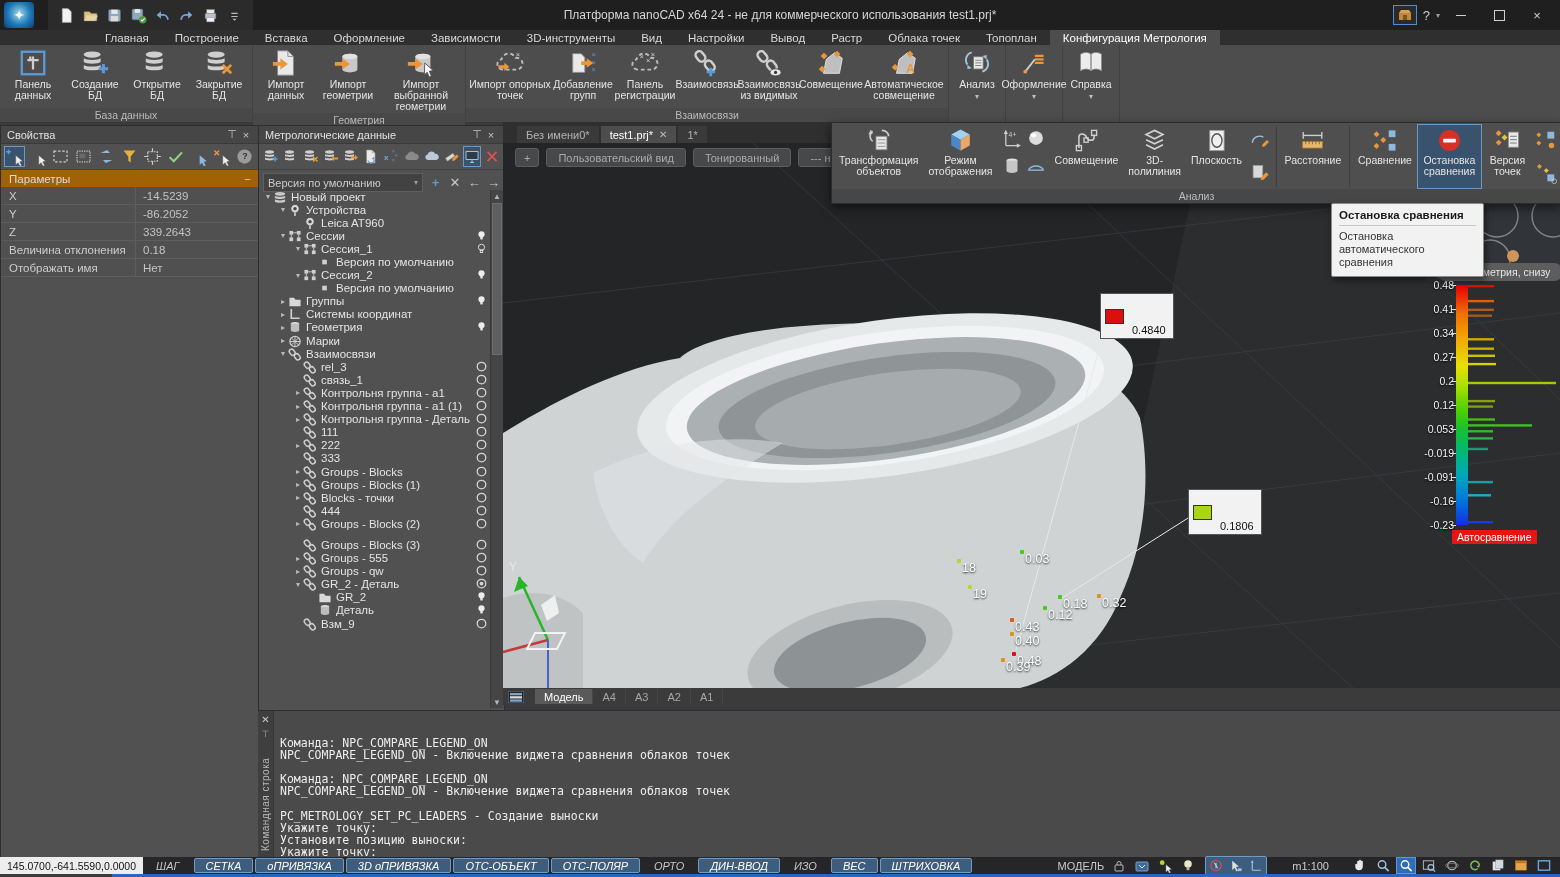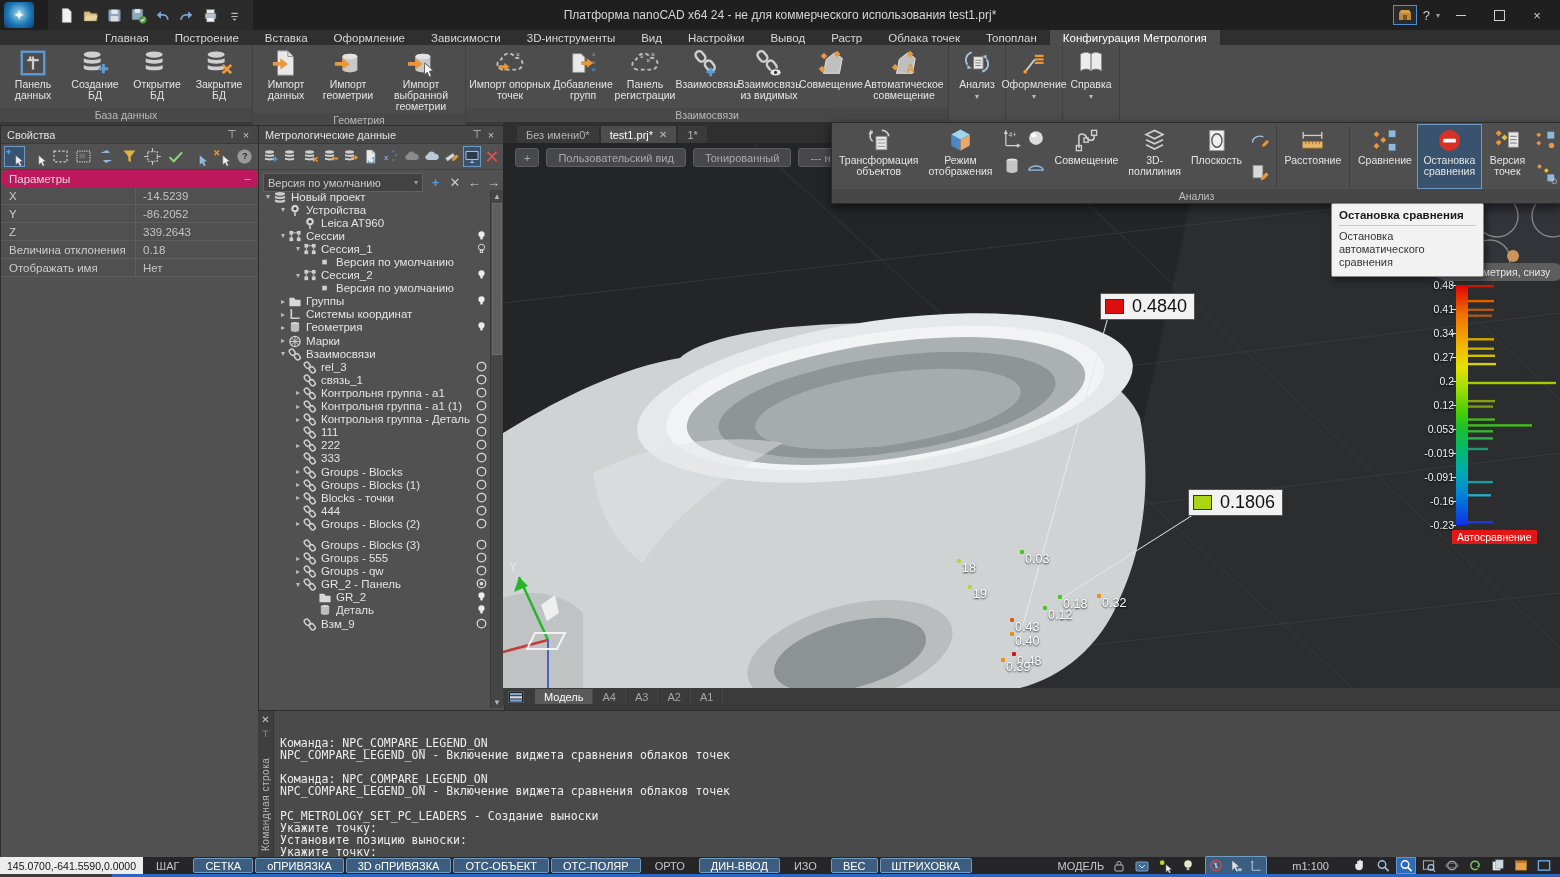--- a/index.html
+++ b/index.html
@@ -37,21 +37,21 @@
   .rib-drop .rtx{font-size:10.5px;color:#e4e4e4;}
   .rib-drop .dcar{color:#bdbdbd;font-size:8px;}
   
   .panel{background:#515151;border:1px solid #2e2e2e;}
   .panel-head{height:17px;background:#464646;display:flex;align-items:center;padding:0 6px;font-size:11px;color:#e0e0e0;border-bottom:1px solid #3a3a3a;}
   .ph-sp{flex:1;}
   .ph-ic{width:14px;height:14px;display:flex;align-items:center;justify-content:center;color:#c4c4c4;font-size:11px;}
   .panel-tools{display:flex;align-items:center;gap:2px;padding:2px 3px;border-bottom:1px solid #434343;}
   .tool-ic{width:19px;height:19px;display:flex;align-items:center;justify-content:center;border:1px solid transparent;}
   .tool-ic.active{background:#39536e;border-color:#6d99c2;}
-  .prop-group{height:17px;background:#be185d;display:flex;align-items:center;padding:0 8px;color:#dcdcdc;font-size:11.5px;border-radius:7px;}
+  .prop-group{height:17px;background:#a16207;display:flex;align-items:center;padding:0 8px;color:#dcdcdc;font-size:11.5px;}
   .prop-row{display:flex;height:17px;background:#505050;border-bottom:1px solid #5d5d5d;font-size:11.5px;align-items:center;}
   .prop-label{width:126px;padding-left:8px;color:#cdcdcd;}
   .prop-value{flex:1;border-left:1px solid #5d5d5d;padding-left:7px;color:#c3c3c3;height:100%;display:flex;align-items:center;}
   
   .ver-row{display:flex;align-items:center;gap:6px;padding:3px 4px;}
   .ver-select{flex:0 0 150px;height:17px;background:#424242;border:1px solid #5f5f5f;color:#cccccc;font-size:11px;
               display:flex;align-items:center;padding:0 4px;}
   .ver-select .vcar{margin-left:auto;color:#9a9a9a;font-size:8px;}
   .vbtn{width:16px;height:16px;display:flex;align-items:center;justify-content:center;font-size:13px;color:#c9c9c9;}
   .vbtn.plus{color:#5b9bd5;font-weight:bold;}
@@ -68,21 +68,21 @@
   .dtab{height:17px;padding:0 9px;display:flex;align-items:center;gap:6px;background:#3a3a3a;color:#b3b3b3;font-size:11px;}
   .dtab.active{background:#4d4d4d;color:#fff;}
   .dtab .dx{color:#bbb;font-size:10px;}
   .canvas{left:503px;top:143px;width:1057px;height:545px;background:#2b2d2f;overflow:hidden;}
   .pills{position:absolute;left:12px;top:5px;display:flex;gap:7px;z-index:5;}
   .pill{height:17px;background:#48484a;border:1px solid #5d5d5f;border-radius:3px;color:#a9a9a9;font-size:11px;
         display:flex;align-items:center;padding:0 11px;white-space:nowrap;}
   .leader-label{position:absolute;display:flex;align-items:center;gap:8px;background:#f2f2f2;border:1px solid #555;
         padding:2px 7px 2px 4px;z-index:6;}
   .leader-label .sw{width:17px;height:13px;border:1px solid #333;}
-  .leader-label .lv{color:#111;font-size:18px;}
+  .leader-label .lv{color:#111;font-size:11px;margin-top:28px;}
   .pt{position:absolute;z-index:4;}
   .pt .dotm{position:absolute;width:4px;height:4px;border-radius:1px;}
   .pt .ptx{position:absolute;left:5px;top:2px;color:#fff;font-size:12.5px;text-shadow:0 1px 2px rgba(0,0,0,.8);}
   .orient-pill{left:1437px;top:263px;width:126px;height:18px;background:#5d5d5d;border-radius:9px;color:#e6e6e6;
         font-size:10.5px;display:flex;align-items:center;justify-content:center;z-index:7;}
   
   .legend{left:1390px;top:281px;width:170px;height:270px;z-index:6;}
   .lg-bar{position:absolute;left:66px;top:4px;width:12px;height:240px;
      background:linear-gradient(180deg,#e30000 0%,#f07000 12%,#f0b000 24%,#e8e000 34%,#a8e000 42%,#50d000 52%,#18c030 60%,#00b878 70%,#00a8b8 79%,#0080d8 88%,#1030e8 100%);}
   .lg-tick{position:absolute;right:106px;width:60px;text-align:right;font-size:10.5px;color:#f0f0f0;text-shadow:0 1px 2px #000;}
@@ -100,21 +100,21 @@
   .cmd-x{position:absolute;left:1px;top:2px;width:13px;height:13px;color:#c9c9c9;font-size:10px;display:flex;align-items:center;justify-content:center;}
   .cmd-pin{position:absolute;left:2px;top:17px;width:11px;height:11px;color:#a9a9a9;font-size:9px;display:flex;align-items:center;justify-content:center;}
   .cmd-vlabel{position:absolute;left:0;top:40px;bottom:0;width:15px;writing-mode:vertical-rl;transform:rotate(180deg);
       font-size:10px;color:#b8b8b8;display:flex;align-items:center;justify-content:center;letter-spacing:.5px;}
   .cmd-text{position:absolute;left:22px;top:5px;right:4px;bottom:2px;font-family:"DejaVu Sans Mono",monospace;
       font-size:11.5px;line-height:12.1px;color:#ededed;white-space:pre;overflow:hidden;margin-top:21px;}
   .cmd-caret{display:inline-block;width:1px;height:10px;background:#fff;margin-left:3px;vertical-align:middle;}
   
   .statusbar{left:0;top:857px;width:1560px;height:17px;background:#262628;display:flex;align-items:center;font-size:11px;}
   .coord{height:17px;background:#ededed;color:#141414;display:flex;align-items:center;padding:0 7px;font-size:10.5px;min-width:98px;}
-  .stog{height:13px;display:flex;align-items:center;padding:0 11px;margin:0 1px;border-radius:2px;color:#c6c6c6;border:1px solid transparent;}
+  .stog{height:13px;display:flex;align-items:center;padding:0 11px;margin:0 1px;border-radius:2px;color:#c6c6c6;border:1px solid transparent;font-style:italic;}
   .stog.on{background:#3c5d7d;border-color:#6f9cc4;color:#fff;}
   .s-right{margin-left:auto;display:flex;align-items:center;gap:3px;padding-right:6px;}
   .s-model{color:#c9c9c9;font-size:11px;margin-right:2px;}
   .sic{width:18px;height:15px;display:flex;align-items:center;justify-content:center;border:1px solid transparent;}
   .sic.active{background:#2e6db5;border-color:#5c97d6;}
   .sgroup{display:flex;align-items:center;background:#3c5d7d;border:1px solid #6f9cc4;border-radius:2px;margin:0 4px;}
   .s-scale{color:#cdcdcd;margin:0 18px;font-size:11px;}
   .taskstrip{left:0;top:874px;width:1560px;height:3px;background:#2a66c0;}
   .taskstrip-l{left:0;top:874px;width:112px;height:3px;background:#3a3a3a;}
   
@@ -983,21 +983,21 @@
             </svg></span>
         </div>
         <div class="trow" style="padding-left: 32px;">
           <span class="texp">▾</span>
           <span class="tico"><svg viewBox="0 0 14 14" width="14" height="13">
               <g stroke="#cfcfcf" stroke-width="1.6" fill="none">
                 <rect x="1.5" y="1" width="5" height="7" rx="2.5" transform="rotate(-38 4 4.5)"></rect>
                 <rect x="7" y="6" width="5" height="7" rx="2.5" transform="rotate(-38 9.5 9.5)"></rect>
               </g>
             </svg></span>
-          <span>GR_2 - Панель</span>
+          <span>GR_2 - Деталь</span>
           <span class="tright"><svg viewBox="0 0 14 14" width="13" height="12">
               <circle cx="7" cy="6.5" r="5" fill="none" stroke="#d5d5d5" stroke-width="1.5"></circle>
               <circle cx="7" cy="6.5" r="2.2" fill="#d5d5d5"></circle>
             </svg></span>
         </div>
         <div class="trow" style="padding-left: 47px;">
           <span class="texp"></span>
           <span class="tico"><svg viewBox="0 0 14 14" width="14" height="13">
               <path d="M1 3h5l1.5 2H13v7H1z" fill="#d8d8d8"></path>
             </svg></span>

